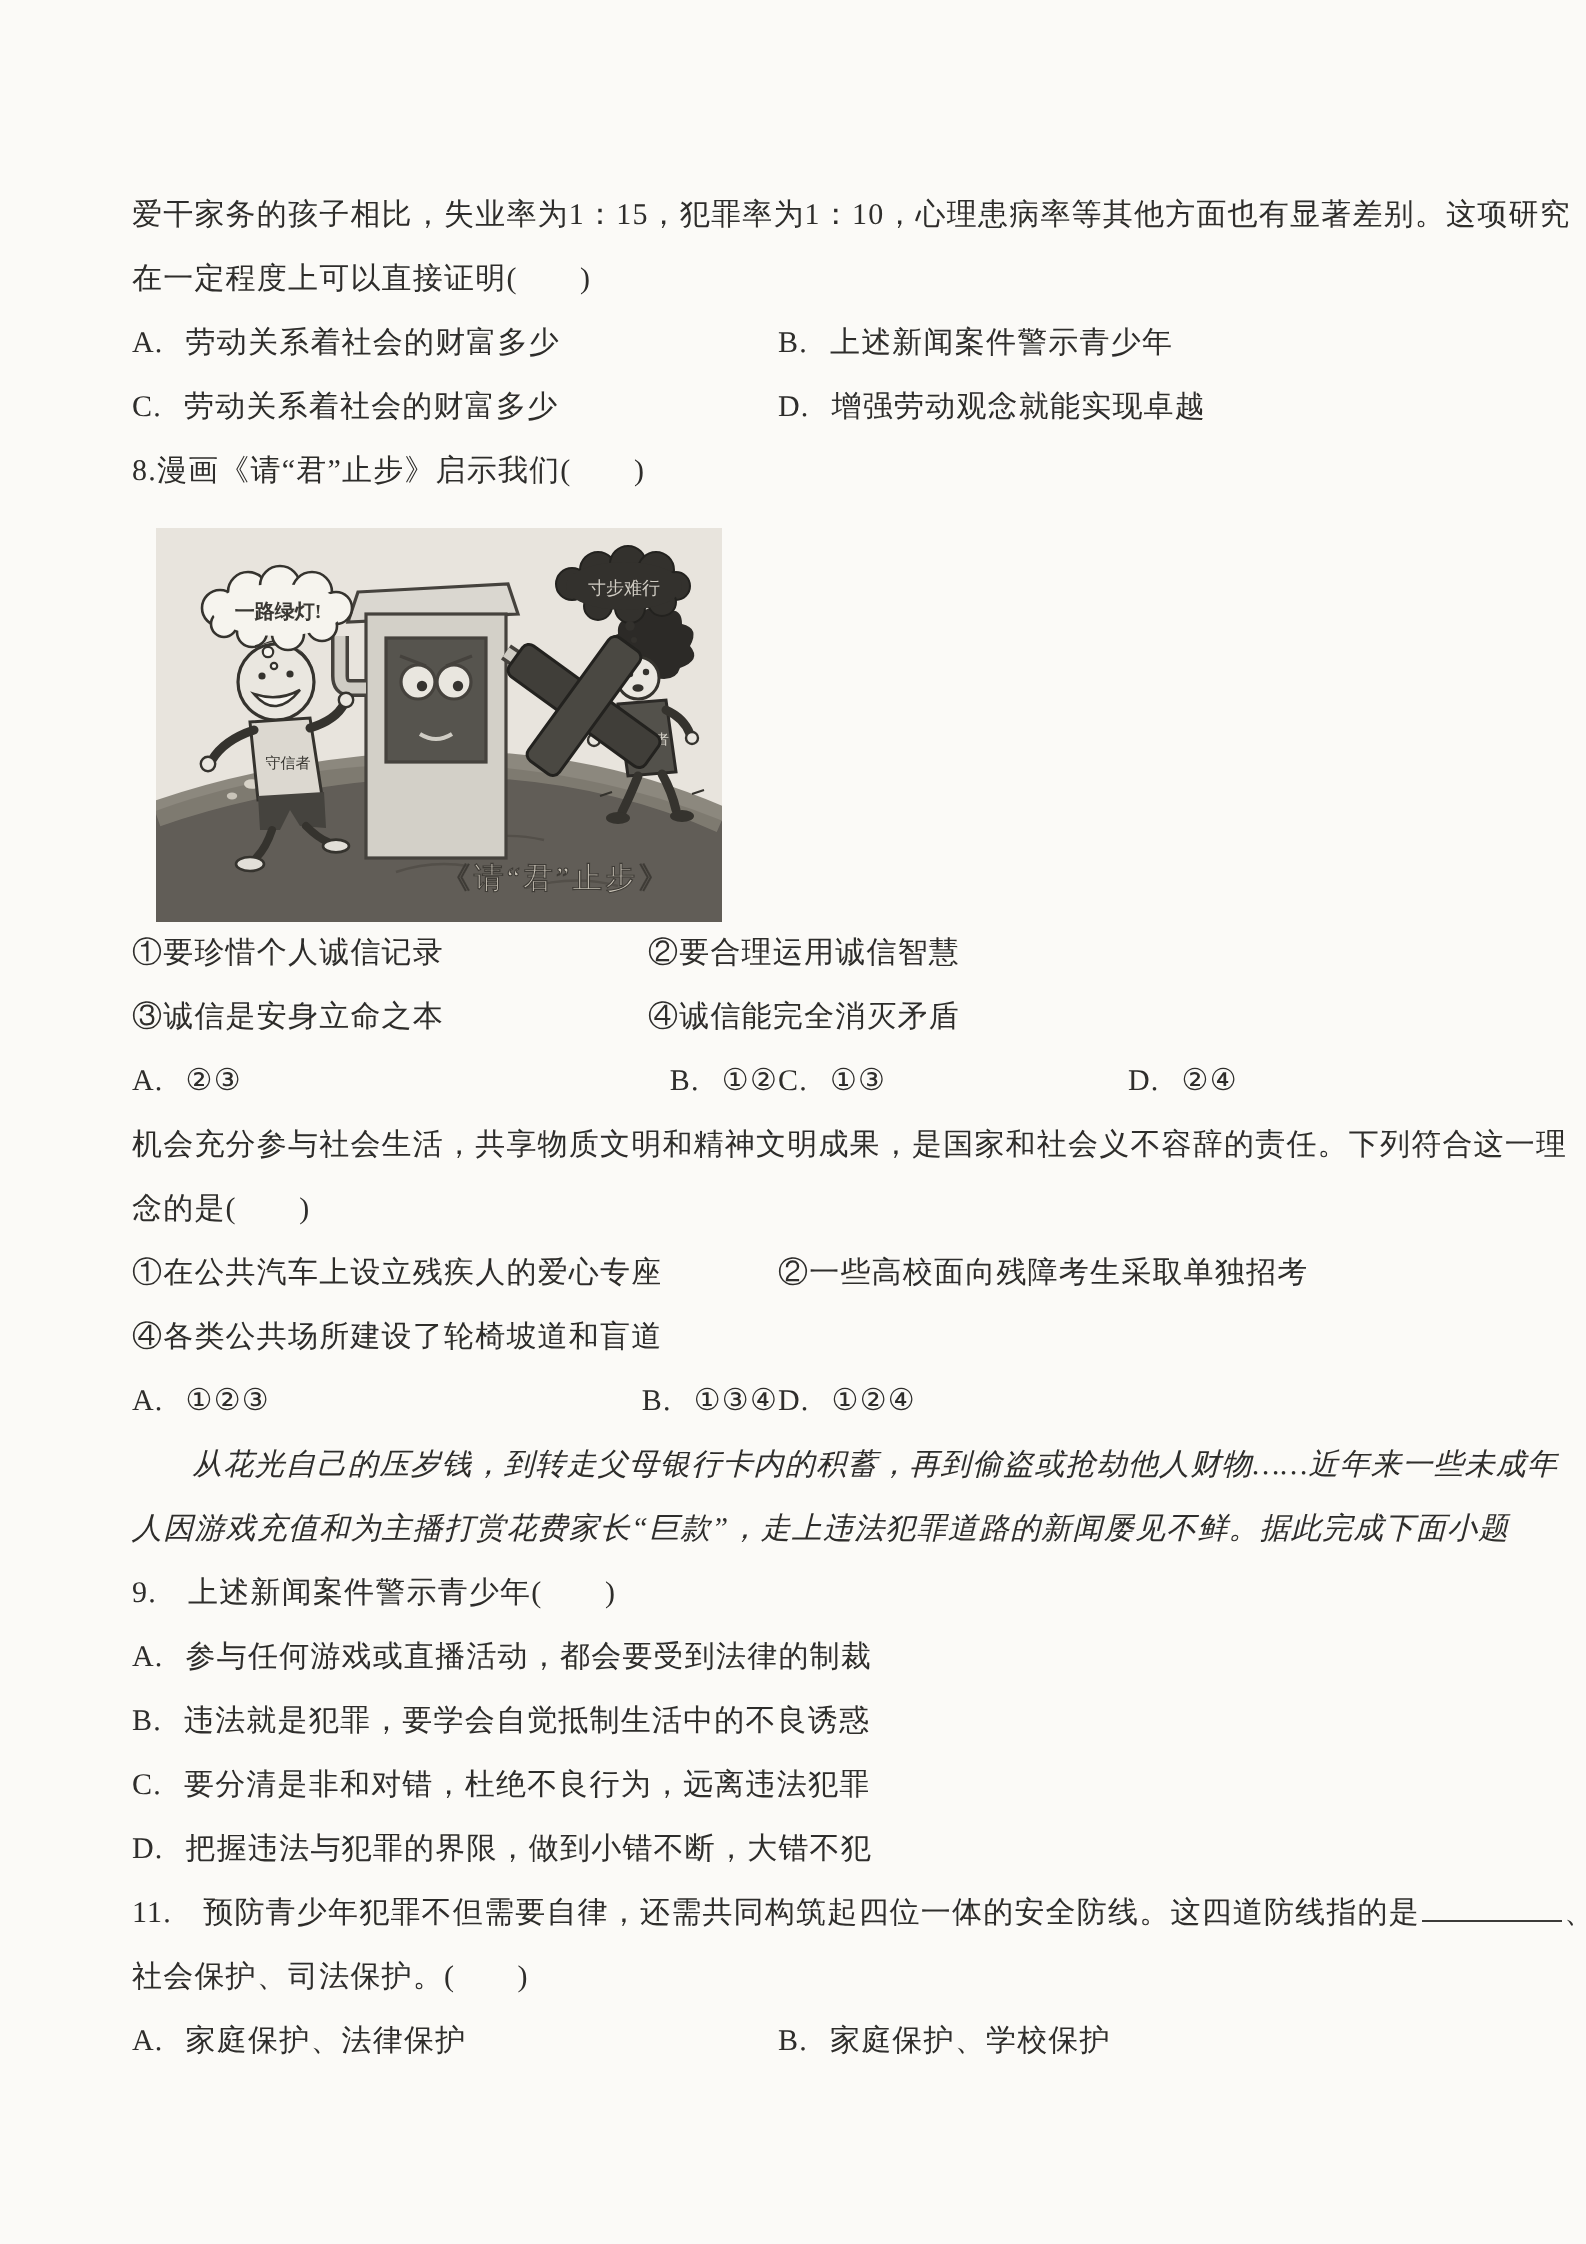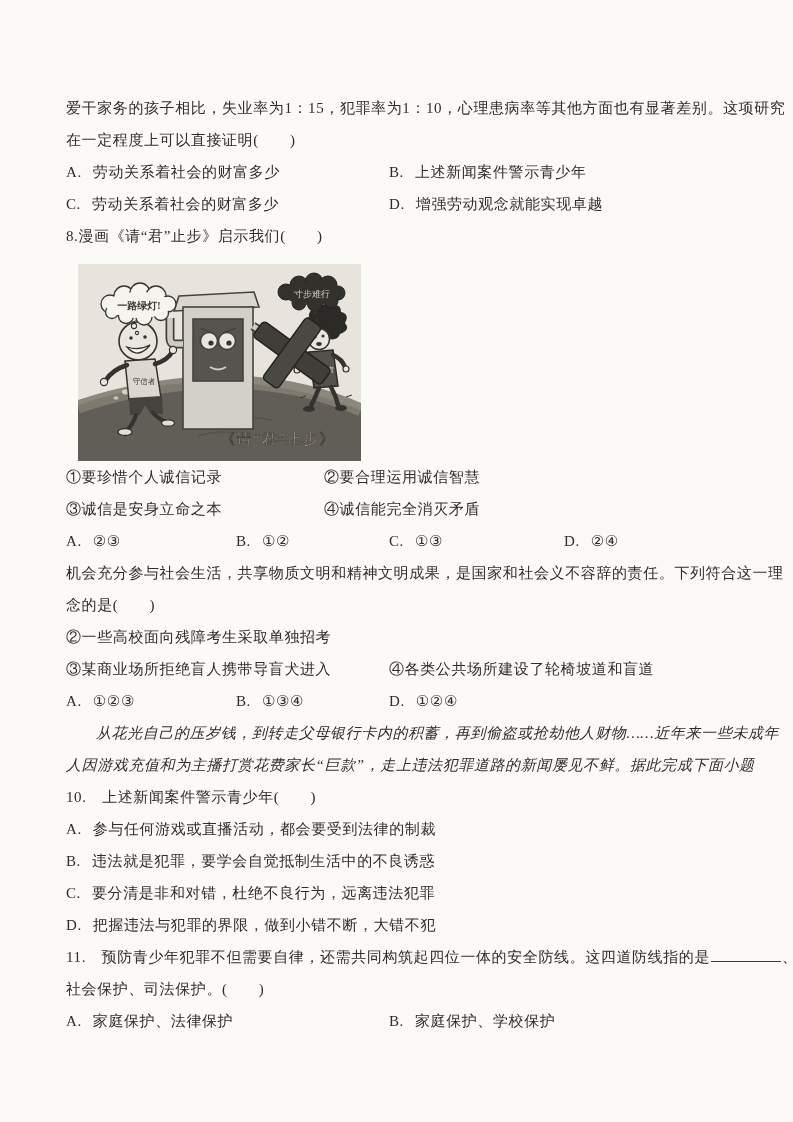--- a/index.html
+++ b/index.html
@@ -9,21 +9,21 @@
     font-family:"Liberation Serif","DejaVu Serif",serif;
     color:#2e2d2b; font-size:15px;
   }
   .content { position:absolute; left:66px; top:56px; width:676px;margin-top:36px; }
   .line { height:32px; line-height:32px; white-space:nowrap; letter-spacing:0.6px; }
   .row { display:flex; }
   .row .c { white-space:nowrap; }
   .w323 { width:323px; flex:0 0 323px; }
   .w258 { width:258px; flex:0 0 258px;font-family:Liberation Serif, serif; }
   .w170 { width:170px; flex:0 0 170px; }
-  .w153 { width:153px; flex:0 0 153px; }
+  .w153 { width:153px; flex:0 0 153px;text-align:right; }
   .w175 { width:175px; flex:0 0 175px; }
   .opt-label { margin-right:11px; }
   .kaiti { font-style:italic; }
   .indent { text-indent:2em; }
   .pre-q9 { margin-top:6px; }
   .blank {
     display:inline-block; width:70px; height:13px;
     border-bottom:1.4px solid #3c3b39; margin:0 1px;
   }
   .cartoon-wrap { width:283px; height:197px; margin:12px 0 0 12px; }
@@ -182,36 +182,36 @@
     <div class="line row">
       <span class="c w170"><span class="opt-label">A.</span><span>②③</span></span>
       <span class="c w153"><span class="opt-label">B.</span><span>①②</span></span>
       <span class="c w175"><span class="opt-label">C.</span><span>①③</span></span>
       <span class="c"><span class="opt-label">D.</span><span>②④</span></span>
     </div>
 
     <div class="line">机会充分参与社会生活，共享物质文明和精神文明成果，是国家和社会义不容辞的责任。下列符合这一理</div>
     <div class="line">念的是(　　)</div>
     <div class="line row">
+      <span class="c w323">①在公共汽车上设立残疾人的爱心专座</span>
       <span class="c">②一些高校面向残障考生采取单独招考</span>
     </div>
     <div class="line row">
-      <span class="c w323">③某商业场所拒绝盲人携带导盲犬进入</span>
       <span class="c">④各类公共场所建设了轮椅坡道和盲道</span>
     </div>
     <div class="line row">
       <span class="c w170"><span class="opt-label">A.</span><span>①②③</span></span>
       <span class="c w153"><span class="opt-label">B.</span><span>①③④</span></span>
       <span class="c"><span class="opt-label">D.</span><span>①②④</span></span>
     </div>
 
     <div class="line kaiti indent">从花光自己的压岁钱，到转走父母银行卡内的积蓄，再到偷盗或抢劫他人财物……近年来一些未成年</div>
     <div class="line kaiti">人因游戏充值和为主播打赏花费家长“巨款”，走上违法犯罪道路的新闻屡见不鲜。据此完成下面小题</div>
 
-    <div class="line">10.　上述新闻案件警示青少年(　　)</div>
+    <div class="line">9.　上述新闻案件警示青少年(　　)</div>
     <div class="line"><span class="opt-label">A.</span><span>参与任何游戏或直播活动，都会要受到法律的制裁</span></div>
     <div class="line"><span class="opt-label">B.</span><span>违法就是犯罪，要学会自觉抵制生活中的不良诱惑</span></div>
     <div class="line"><span class="opt-label">C.</span><span>要分清是非和对错，杜绝不良行为，远离违法犯罪</span></div>
     <div class="line"><span class="opt-label">D.</span><span>把握违法与犯罪的界限，做到小错不断，大错不犯</span></div>
 
     <div class="line">
       <span>11.　预防青少年犯罪不但需要自律，还需共同构筑起四位一体的安全防线。这四道防线指的是</span><span class="blank"></span><span>、</span>
     </div>
     <div class="line">社会保护、司法保护。(　　)</div>
     <div class="line row">

